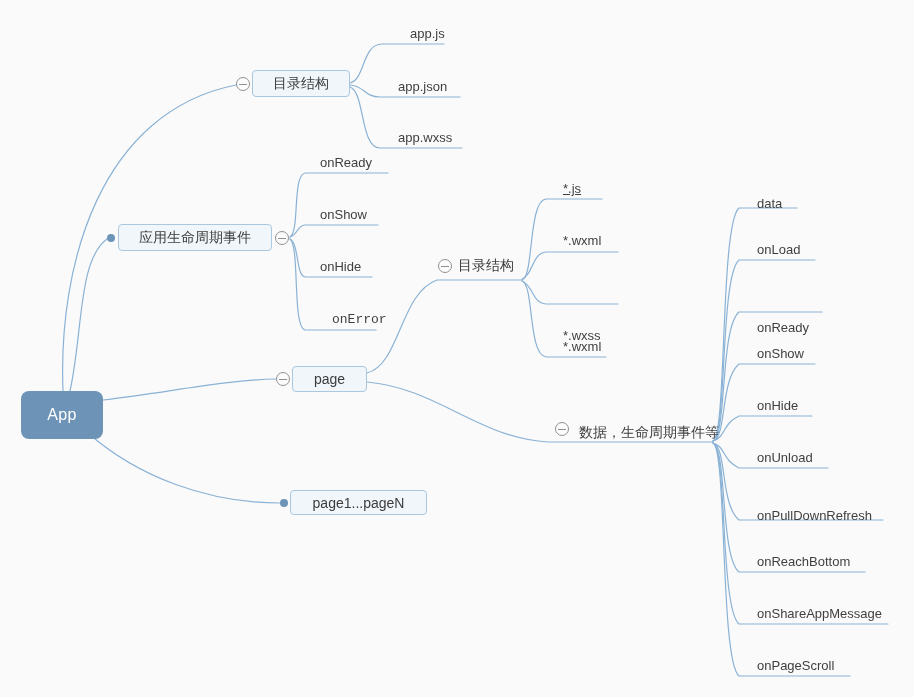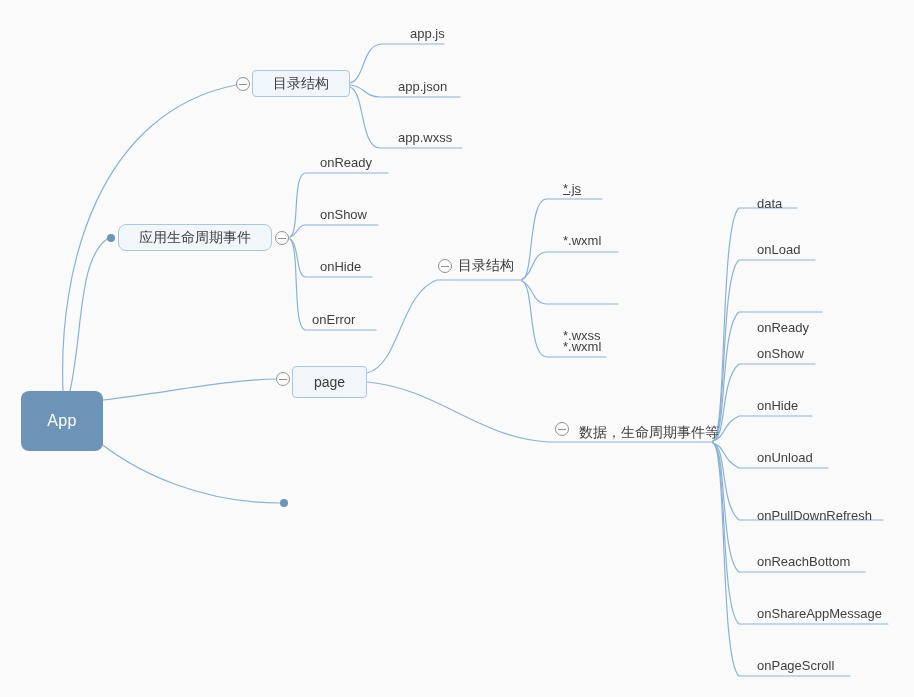--- a/index.html
+++ b/index.html
@@ -86,50 +86,50 @@
     <path d="M 713,441 C 727,436 720,328 739,312 L 822,312"></path>
     <path d="M 713,441 C 727,437 720,380 739,364 L 815,364"></path>
     <path d="M 713,441 C 726,437 722,424 739,416 L 812,416"></path>
     <path d="M 713,443 C 726,447 722,460 739,468 L 828,468"></path>
     <path d="M 713,443 C 727,447 720,504 739,520 L 883,520"></path>
     <path d="M 713,443 C 727,448 720,556 739,572 L 865,572"></path>
     <path d="M 713,443 C 727,448 720,608 739,624 L 888,624"></path>
     <path d="M 713,443 C 727,449 720,660 739,676 L 850,676"></path>
   </svg>
 
-  <div class="node-root" style="left:21px;top:391px;width:82px;height:60px;">
+  <div class="node-root" style="left:21px;top:391px;width:82px;height:48px;">
     <span>App</span>
   </div>
 
   <span class="collapse" style="left:236px;top:77px;">
       <i></i>
     </span>
   <div class="node-box" style="left:252px;top:70px;width:98px;height:27px;">
     <span>目录结构</span>
   </div>
   <div class="leaf-label" style="left:410px;top:26px;">app.js</div>
   <div class="leaf-label" style="left:398px;top:79px;">app.json</div>
   <div class="leaf-label" style="left:398px;top:130px;">app.wxss</div>
 
   <span class="dot" style="left:107px;top:234px;"></span>
-  <div class="node-box" style="left:118px;top:224px;width:154px;height:27px;border-radius:8px;">
+  <div class="node-box" style="left:118px;top:224px;width:154px;height:27px;">
     <span>应用生命周期事件</span>
   </div>
   <span class="collapse" style="left:275px;top:231px;">
       <i></i>
     </span>
   <div class="leaf-label" style="left:320px;top:155px;">onReady</div>
   <div class="leaf-label" style="left:320px;top:207px;">onShow</div>
   <div class="leaf-label" style="left:320px;top:259px;">onHide</div>
-  <div class="leaf-label" style="left:312px;top:312px;">onError</div>
+  <div class="leaf-label" style="left:332px;top:312px;font-family:Liberation Mono, monospace;">onError</div>
 
   <span class="collapse" style="left:276px;top:372px;">
       <i></i>
     </span>
-  <div class="node-box" style="left:292px;top:366px;width:75px;height:32px;">
+  <div class="node-box" style="left:292px;top:366px;width:75px;height:26px;">
     <span>page</span>
   </div>
 
   <span class="collapse" style="left:438px;top:259px;">
       <i></i>
     </span>
   <div class="node-label" style="left:458px;top:257px;">目录结构</div>
   <div class="leaf-label" style="left:563px;top:181px;text-decoration:underline;">*.js</div>
   <div class="leaf-label" style="left:563px;top:233px;">*.wxml</div>
   <div class="leaf-label" style="left:563px;top:286px;margin-top:42px;">*.wxss</div>
@@ -144,14 +144,17 @@
   <div class="leaf-label" style="left:757px;top:294px;margin-top:26px;">onReady</div>
   <div class="leaf-label" style="left:757px;top:346px;">onShow</div>
   <div class="leaf-label" style="left:757px;top:398px;">onHide</div>
   <div class="leaf-label" style="left:757px;top:450px;">onUnload</div>
   <div class="leaf-label" style="left:757px;top:508px;">onPullDownRefresh</div>
   <div class="leaf-label" style="left:757px;top:554px;">onReachBottom</div>
   <div class="leaf-label" style="left:757px;top:606px;">onShareAppMessage</div>
   <div class="leaf-label" style="left:757px;top:658px;">onPageScroll</div>
 
   <span class="dot" style="left:280px;top:499px;"></span>
+  <div class="node-box" style="left:290px;top:490px;width:137px;height:25px;">
+    <span>page1...pageN</span>
+  </div>
 
 </div>
 
 </body></html>

